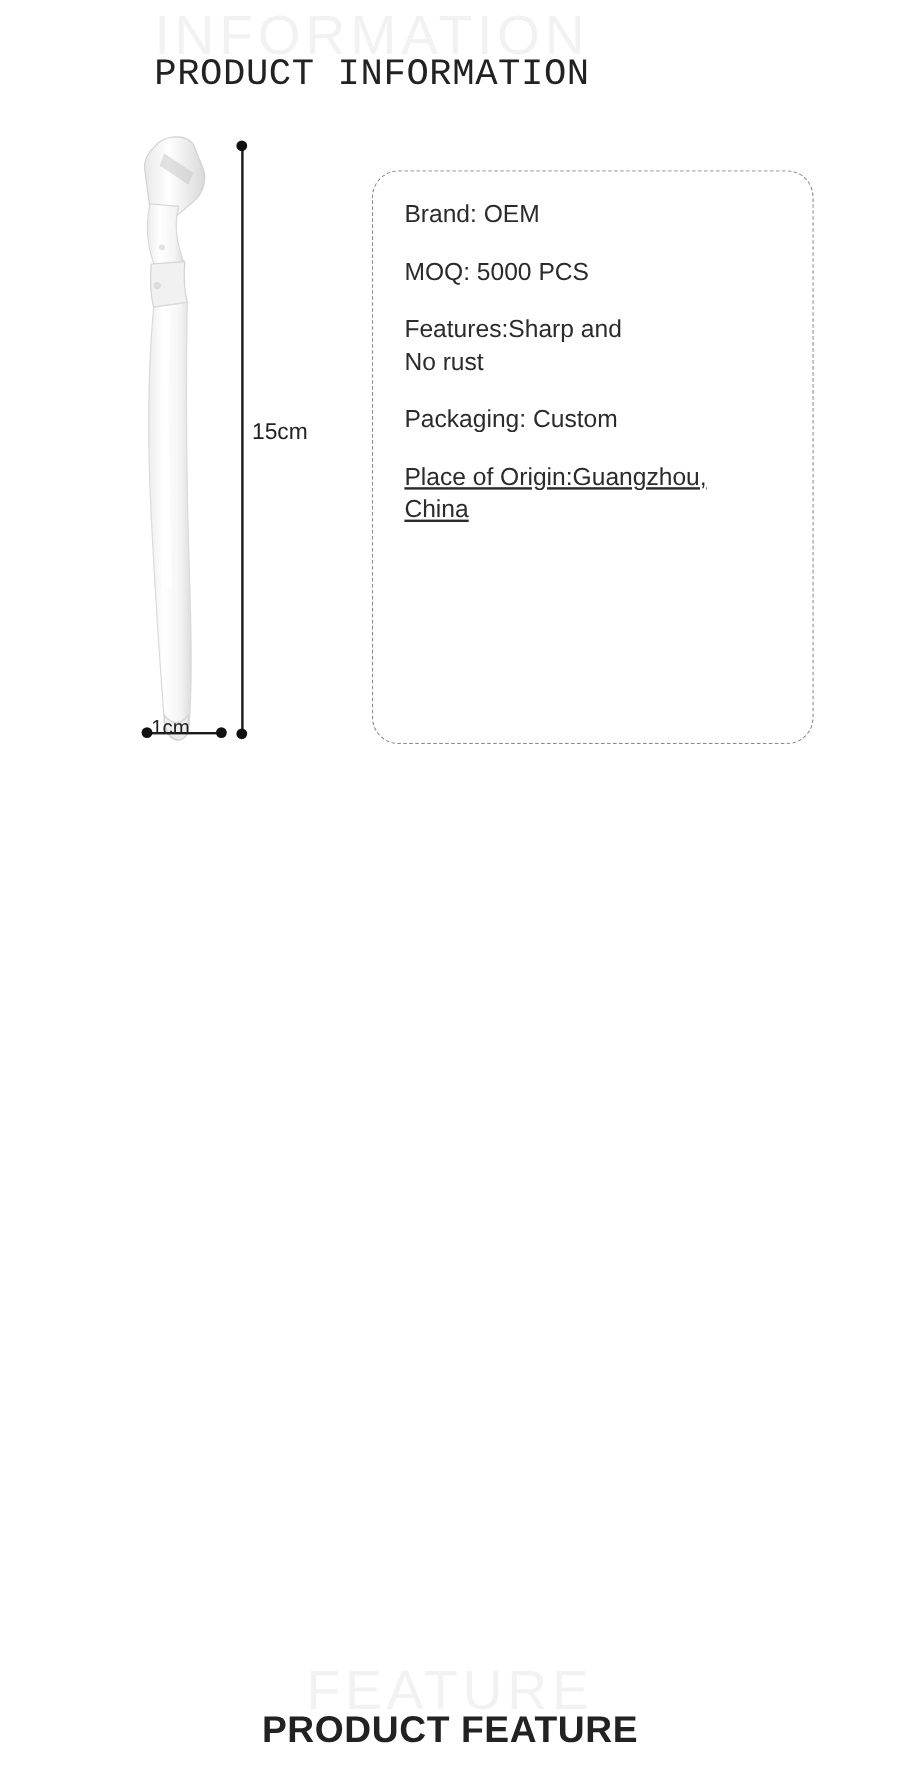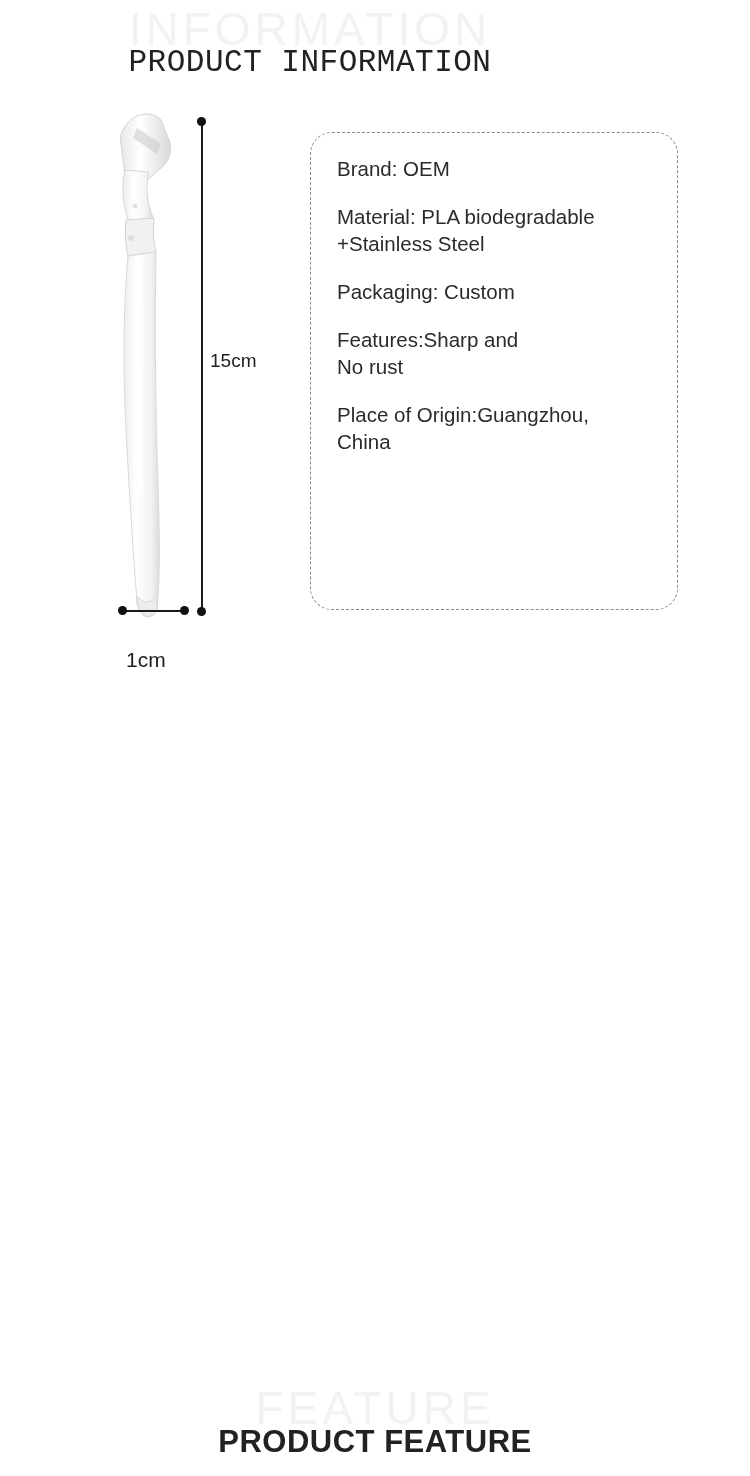--- a/index.html
+++ b/index.html
@@ -86,45 +86,45 @@
     top: 610px;
     width: 62px;
     height: 2px;
     background: #1a1a1a;
   }
   .dim-dot-left { left: 118px; top: 606px; }
   .dim-dot-right { left: 180px; top: 606px; }
   .dim-label-h {
     position: absolute;
     left: 126px;
-    top: 648px;
-    font-size: 21px;
+    top: 597px;
+    font-size: 17px;
     color: #222222;
   }
 
   
   .spec-box {
     position: absolute;
     left: 310px;
-    top: 132px;
+    top: 142px;
     width: 368px;
     height: 478px;
     border: 1px dashed #8a8a8a;
     border-radius: 22px;
     box-sizing: border-box;
     padding: 22px 26px 0 26px;
   }
   .spec-line {
     font-size: 20.5px;
     line-height: 27px;
     color: #2b2b2b;
     margin-bottom: 21px;
     white-space: pre-line;
   }
-  .spec-line:last-child { margin-bottom: 12px; }
+  .spec-line:last-child { margin-bottom: 12px; text-decoration: underline; }
 
   
   .section-feature {
     position: relative;
     width: 750px;
     height: 786px;
   }
   .ghost-feature { top: 691px; text-align: center; }
   .title-feature { top: 734px; font-weight: bold; }
 </style>
@@ -175,25 +175,24 @@
   <div class="dim-dot dim-dot-bottom"></div>
   <div class="dim-label-v">15cm</div>
 
   <div class="dim-horiz"></div>
   <div class="dim-dot dim-dot-left"></div>
   <div class="dim-dot dim-dot-right"></div>
   <div class="dim-label-h">1cm</div>
 
   <div class="spec-box">
     <div class="spec-line">Brand: OEM</div>
-    <div class="spec-line">Material: PLA biodegradable
-+Stainless Steel</div>
-    <div class="spec-line">Packaging: Custom</div>
+    <div class="spec-line">MOQ: 5000 PCS</div>
     <div class="spec-line">Features:Sharp and
 No rust</div>
+    <div class="spec-line">Packaging: Custom</div>
     <div class="spec-line">Place of Origin:Guangzhou,
 China</div>
   </div>
 </div>
 
 <div class="section-feature">
 
   <div class="ghost-title ghost-feature">FEATURE</div>
   <div class="main-title title-feature">PRODUCT FEATURE</div>
 

